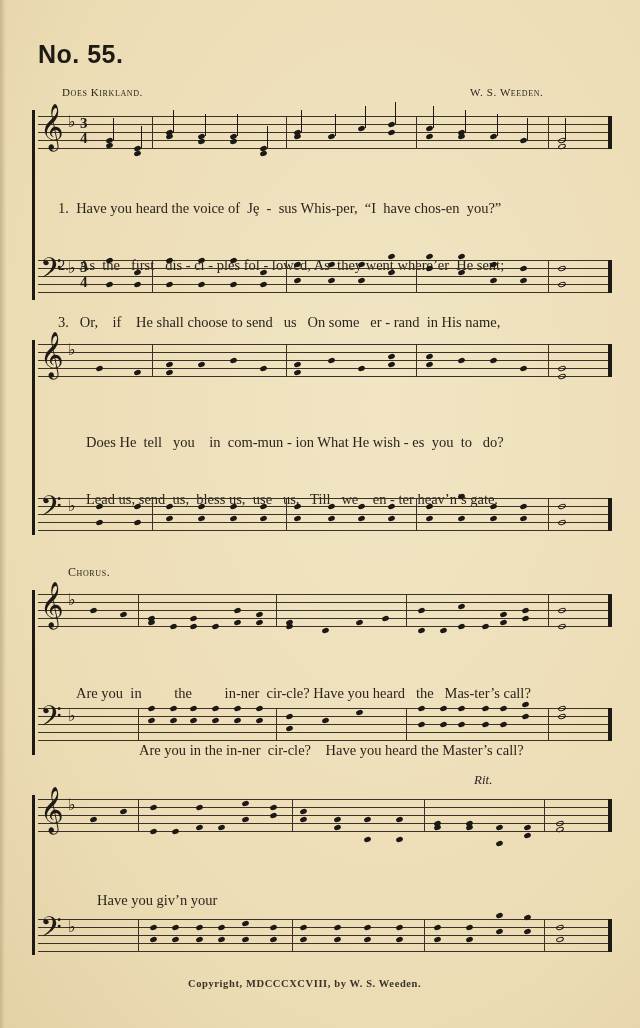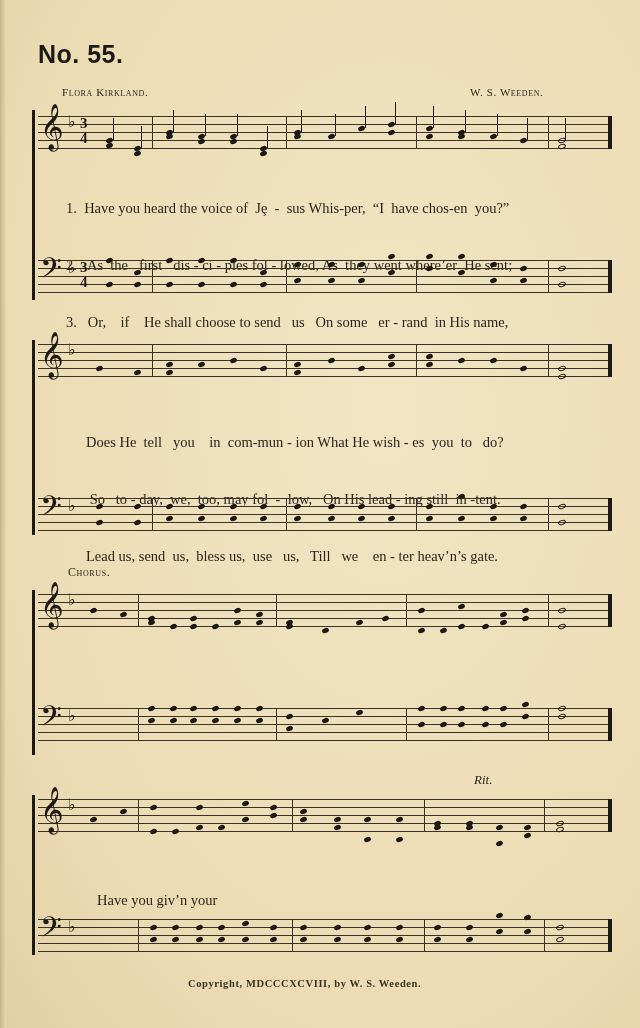--- a/index.html
+++ b/index.html
@@ -47,21 +47,21 @@
   .rit { position:absolute; left:474px; top:772px; font-style:italic; font-size:13px; }
   .copyright { position:absolute; left:188px; top:978px; font-size:10.5px; font-weight:bold; letter-spacing:0.6px; color:#3a3228; }
 </style>
 </head>
 <body>
 
 <div class="page">
   <div class="edge-left"></div>
 
   <div class="hymn-number">No. 55.</div>
-  <div class="credit left">Flora Kirkland.</div>
+  <div class="credit left">Does Kirkland.</div>
   <div class="credit right">W. S. Weeden.</div>
 
   <div class="system" style="top:110px;height:190px;">
     <div class="brace-bar" style="top:0;height:190px;"></div>
     <div class="staff" style="top:6px;">
       <div class="line" style="top:0"></div>
         <div class="line" style="top:8px"></div>
         <div class="line" style="top:16px"></div>
         <div class="line" style="top:24px"></div>
         <div class="line" style="top:32px"></div>
@@ -111,21 +111,21 @@
       <div class="stem" style="left:263px;top:-6px;height:22px"></div>
         <div class="stem" style="left:297px;top:-2px;height:22px"></div>
         <div class="stem" style="left:327px;top:-10px;height:22px"></div>
         <div class="stem" style="left:357px;top:-14px;height:22px"></div>
       <div class="stem" style="left:395px;top:-10px;height:22px"></div>
         <div class="stem" style="left:427px;top:-6px;height:22px"></div>
         <div class="stem" style="left:459px;top:-2px;height:22px"></div>
         <div class="stem" style="left:489px;top:2px;height:22px"></div>
         <div class="stem" style="left:527px;top:2px;height:22px"></div>
     </div>
-    <div class="lyrics" style="left:34px;top:51px;">
+    <div class="lyrics" style="left:26px;top:51px;">
       <div>1.  Have you heard the voice of  Jȩ  -  sus Whis-per,  “I  have chos-en  you?”</div>
       <div>2.   As  the   first   dis - ci - ples fol - lowed, As  they went where’er  He sent;</div>
       <div>3.   Or,    if    He shall choose to send   us   On some   er - rand  in His name,</div>
     </div>
     <div class="staff" style="top:150px;">
       <div class="line" style="top:0"></div>
         <div class="line" style="top:8px"></div>
         <div class="line" style="top:16px"></div>
         <div class="line" style="top:24px"></div>
         <div class="line" style="top:32px"></div>
@@ -204,21 +204,20 @@
       <div class="note" style="left:388px;top:10px"></div>
         <div class="note" style="left:388px;top:18px"></div>
         <div class="note" style="left:420px;top:14px"></div>
         <div class="note" style="left:452px;top:14px"></div>
         <div class="note" style="left:482px;top:22px"></div>
       <div class="note" style="left:520px;top:22px;background:transparent;border:1.5px solid #1d1914;width:6px;height:3px"></div>
         <div class="note" style="left:520px;top:30px;background:transparent;border:1.5px solid #1d1914;width:6px;height:3px"></div>
     </div>
     <div class="lyrics" style="left:54px;top:55px;">
       <div>Does He  tell   you    in  com-mun - ion What He wish - es  you  to   do?</div>
-      <div> So   to - day,  we,  too, may fol  -  low,   On His lead - ing still  in -tent.</div>
       <div>Lead us, send  us,  bless us,  use   us,   Till   we    en - ter heav’n’s gate.</div>
     </div>
     <div class="staff" style="top:158px;">
       <div class="line" style="top:0"></div>
         <div class="line" style="top:8px"></div>
         <div class="line" style="top:16px"></div>
         <div class="line" style="top:24px"></div>
         <div class="line" style="top:32px"></div>
       <span class="clef bass">𝄢</span>
       <span class="flat" style="left:30px;top:-2px;">♭</span>
@@ -299,20 +298,24 @@
         <div class="note" style="left:420px;top:10px"></div>
         <div class="note" style="left:420px;top:30px"></div>
         <div class="note" style="left:444px;top:30px"></div>
         <div class="note" style="left:462px;top:18px"></div>
         <div class="note" style="left:462px;top:26px"></div>
         <div class="note" style="left:484px;top:14px"></div>
         <div class="note" style="left:484px;top:22px"></div>
       <div class="note" style="left:520px;top:14px;background:transparent;border:1.5px solid #1d1914;width:6px;height:3px"></div>
         <div class="note" style="left:520px;top:30px;background:transparent;border:1.5px solid #1d1914;width:6px;height:3px"></div>
     </div>
+    <div class="lyrics" style="left:44px;top:56px;">
+      <div>Are you  in         the         in-ner  cir-cle? Have you heard   the   Mas-ter’s call?</div>
+      <div style="padding-left:63px">Are you in the in-ner  cir-cle?    Have you heard the Master’s call?</div>
+    </div>
     <div class="staff" style="top:118px;">
       <div class="line" style="top:0"></div>
         <div class="line" style="top:8px"></div>
         <div class="line" style="top:16px"></div>
         <div class="line" style="top:24px"></div>
         <div class="line" style="top:32px"></div>
       <span class="clef bass">𝄢</span>
       <span class="flat" style="left:30px;top:-2px;">♭</span>
       <div class="bar" style="left:100px"></div>
         <div class="bar" style="left:238px"></div>

